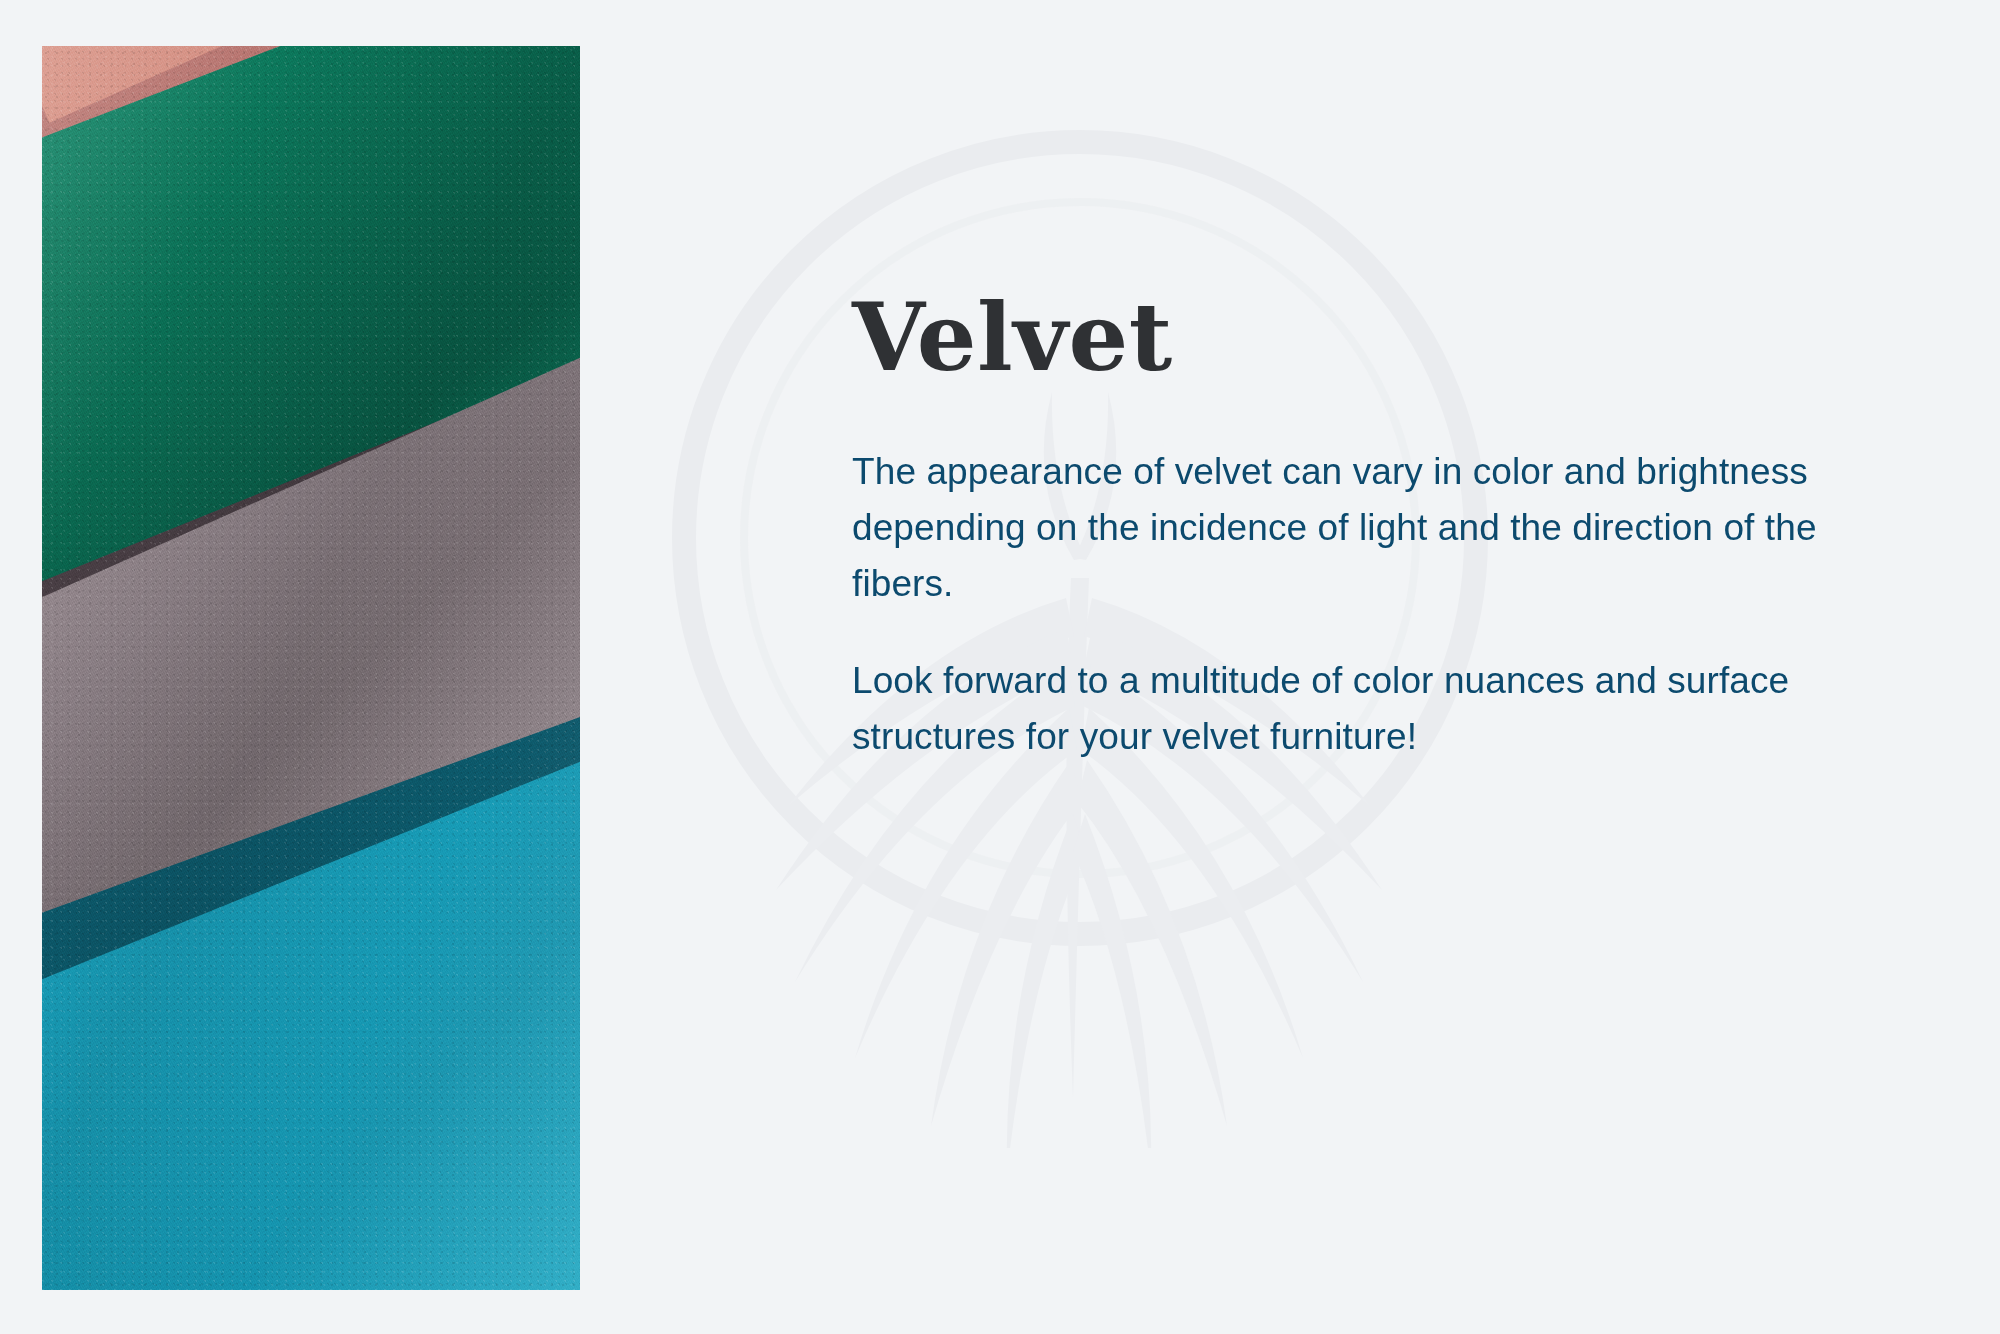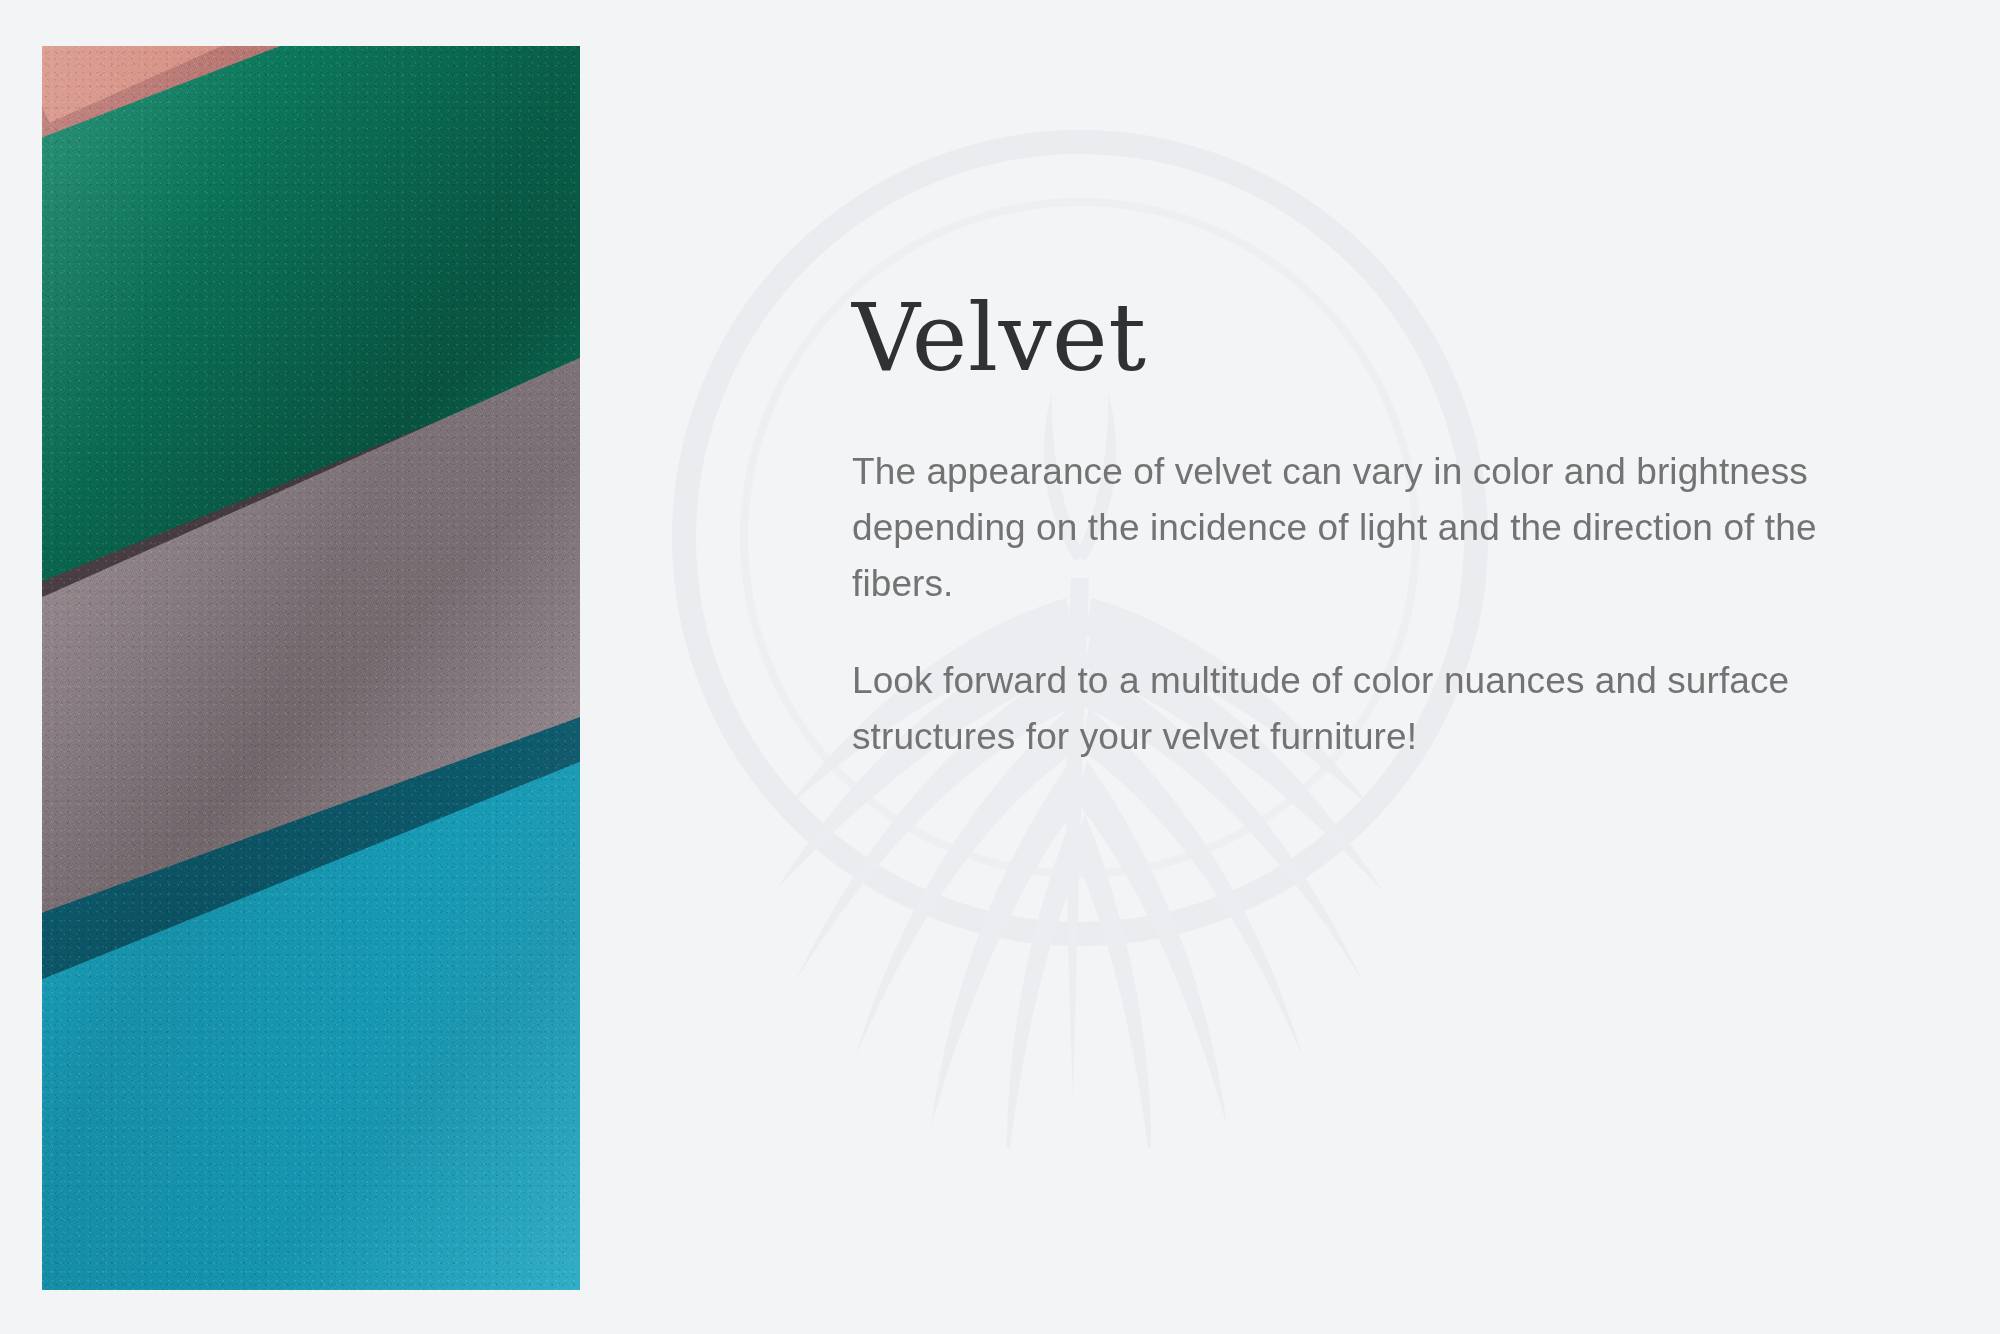--- a/index.html
+++ b/index.html
@@ -136,31 +136,31 @@
   .text-block {
     position:absolute;
     left:272px; top:290px;
     width:1030px;
   }
 
   .title {
     font-family:"DejaVu Serif", serif;
     font-size:94px;
     line-height:1.02;
-    font-weight:400;
+    font-weight:700;
     letter-spacing:.5px;
     color:#2f3134;
   }
 
   .para {
     margin-top:0;
     font-size:37px;
     line-height:1.52;
     font-weight:400;
-    color:#737373;
+    color:#0c4a6e;
     letter-spacing:.1px;
   }
   .para-1 { margin-top:58px; }
   .para-2 { margin-top:40px; }
 </style>
 </head>
 <body>
 
 <div class="page">
 

